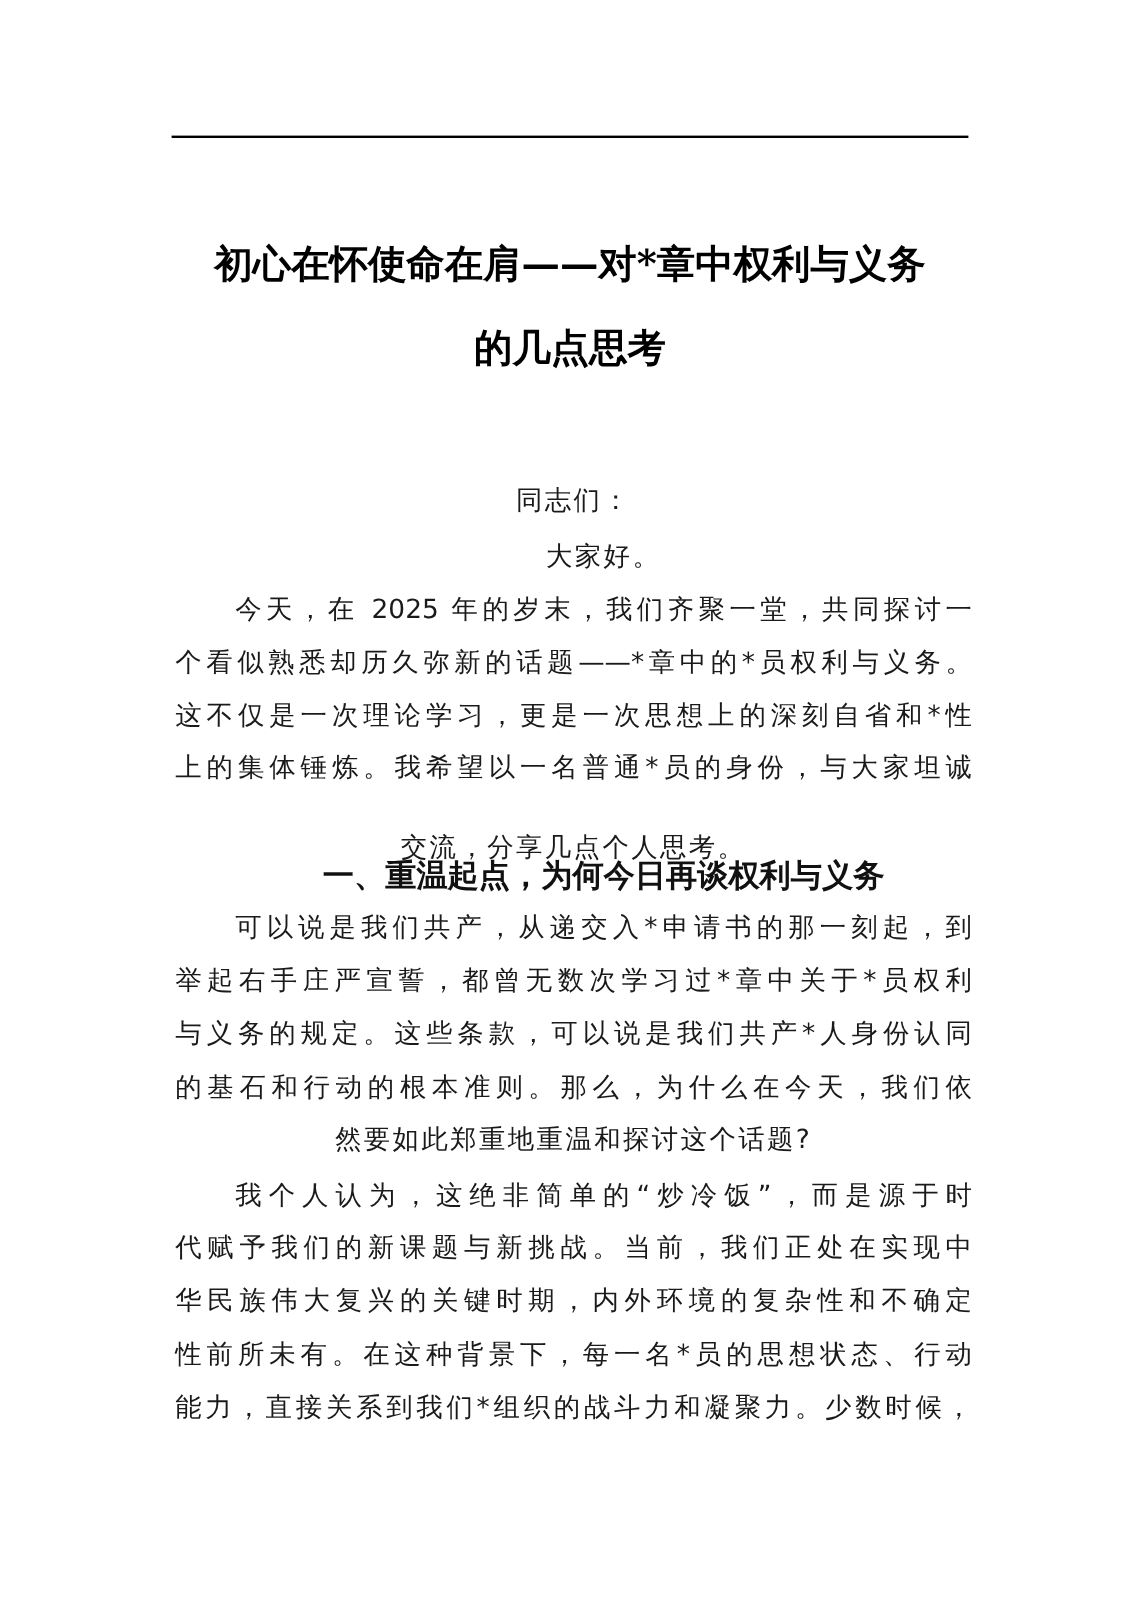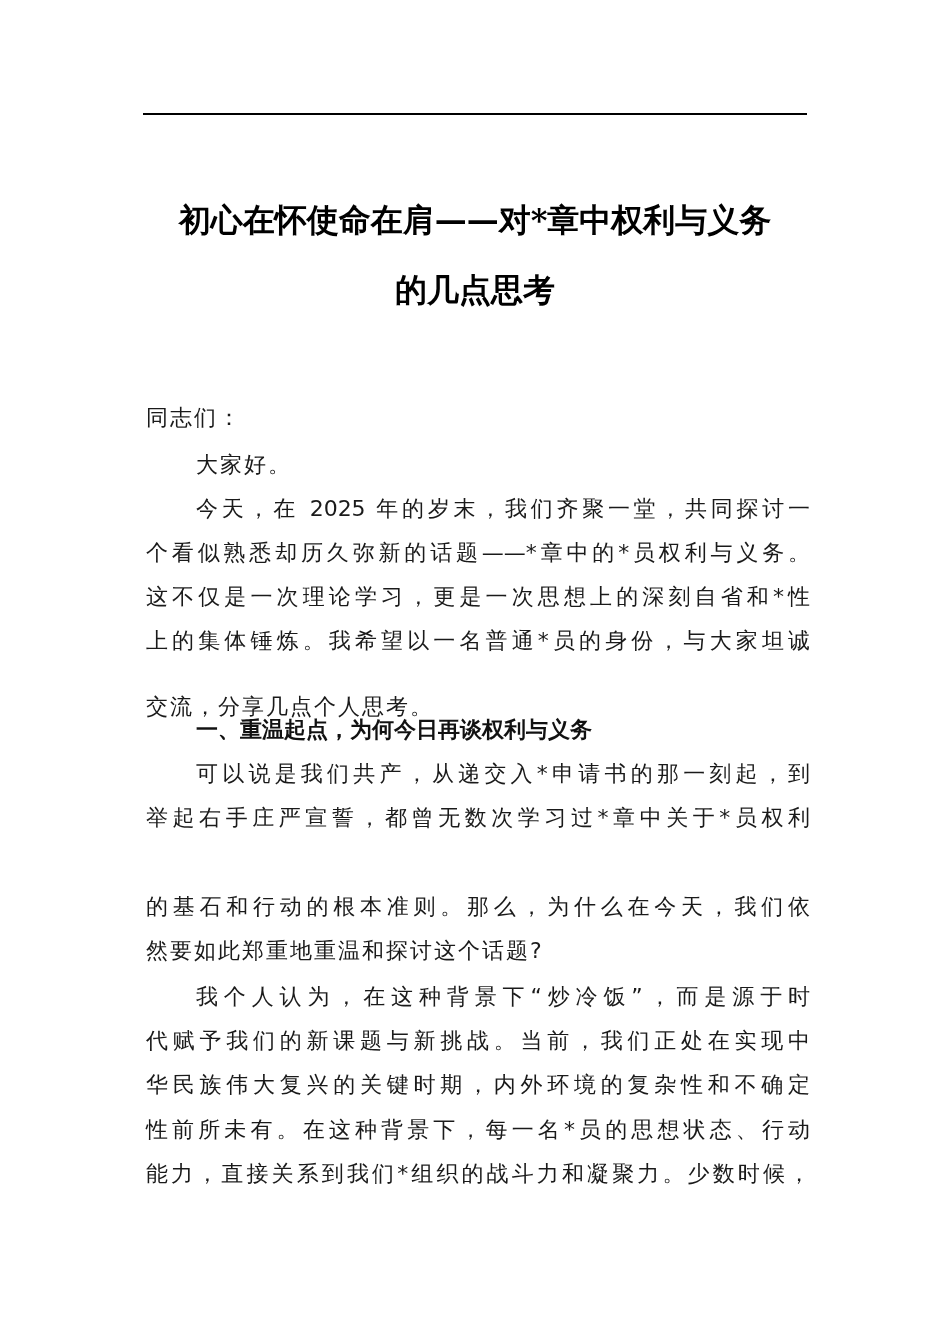--- a/index.html
+++ b/index.html
@@ -50,36 +50,37 @@
       left: 146px;
       width: 664px;
       font-size: 22px;
       line-height: 30px;
       height: 30px;
       white-space: nowrap;
       color: #1a1a1a;
       font-family: "DejaVu Sans", "Liberation Sans", sans-serif;
       font-weight: normal;
       letter-spacing: 2px;
+      text-align: center;
     }
     .body-line.justify {
       text-align: justify;
       text-align-last: justify;
       letter-spacing: 0;
     }
     .body-line.indent {
       left: 196px;
       width: 614px;
     }
     .body-line.heading {
       font-family: "DejaVu Sans", "Liberation Sans", sans-serif;
       font-weight: bold;
       letter-spacing: 0px;
       color: #111111;
-      font-size: 22px;
+      font-size: 26px;
     }
   </style>
 </head>
 <body>
 
 <div class="page">
 
   <div class="header-rule"></div>
 
   <div class="title-line l1">初心在怀使命在肩——对*章中权利与义务</div>
@@ -92,22 +93,23 @@
   <div class="body-line indent justify" style="top:494px;">今天，在 2025 年的岁末，我们齐聚一堂，共同探讨一</div>
   <div class="body-line justify" style="top:538px;">个看似熟悉却历久弥新的话题——*章中的*员权利与义务。</div>
   <div class="body-line justify" style="top:626px;">上的集体锤炼。我希望以一名普通*员的身份，与大家坦诚</div>
   <div class="body-line justify" style="top:582px;">这不仅是一次理论学习，更是一次思想上的深刻自省和*性</div>
   <div class="body-line" style="top:670px;margin-top:22px;">交流，分享几点个人思考。</div>
 
   <div class="body-line indent heading" style="top:715px;">一、重温起点，为何今日再谈权利与义务</div>
 
   <div class="body-line indent justify" style="top:759px;">可以说是我们共产，从递交入*申请书的那一刻起，到</div>
   <div class="body-line justify" style="top:803px;">举起右手庄严宣誓，都曾无数次学习过*章中关于*员权利</div>
+  <div class="body-line justify" style="top:847px;">与义务的规定。这些条款，可以说是我们共产*人身份认同</div>
   <div class="body-line justify" style="top:892px;">的基石和行动的根本准则。那么，为什么在今天，我们依</div>
   <div class="body-line" style="top:936px;">然要如此郑重地重温和探讨这个话题?</div>
 
-  <div class="body-line indent justify" style="top:982px;">我个人认为，在这种背景下“炒冷饭”，而是源于时</div>
+  <div class="body-line indent justify" style="top:982px;">我个人认为，这绝非简单的“炒冷饭”，而是源于时</div>
   <div class="body-line justify" style="top:1026px;">代赋予我们的新课题与新挑战。当前，我们正处在实现中</div>
   <div class="body-line justify" style="top:1115px;">性前所未有。在这种背景下，每一名*员的思想状态、行动</div>
   <div class="body-line justify" style="top:1070px;">华民族伟大复兴的关键时期，内外环境的复杂性和不确定</div>
   <div class="body-line justify" style="top:1159px;">能力，直接关系到我们*组织的战斗力和凝聚力。少数时候，</div>
 
 </div>
 
 </body></html>

